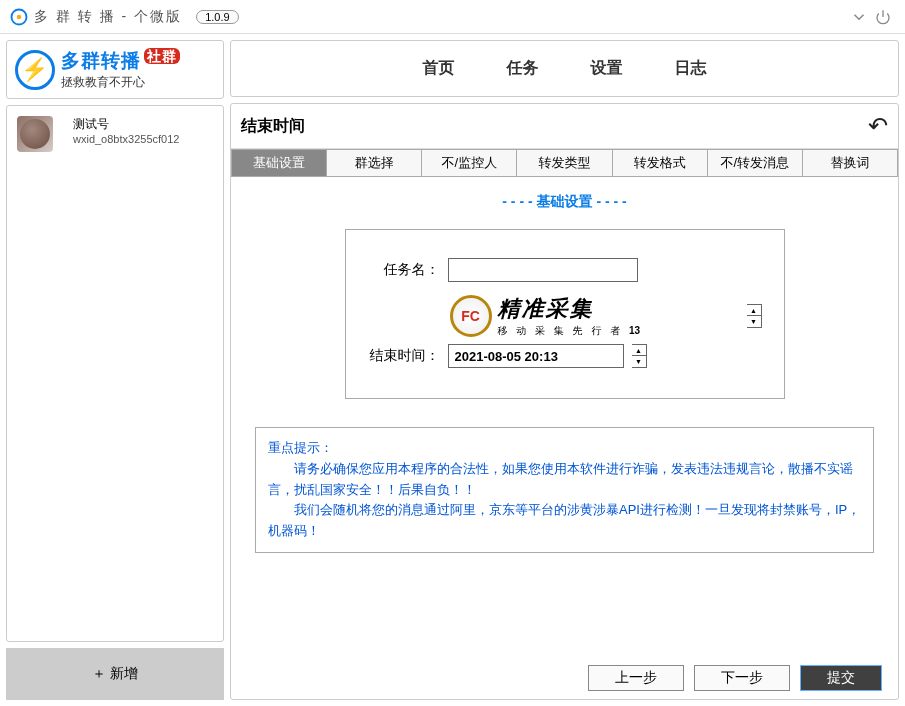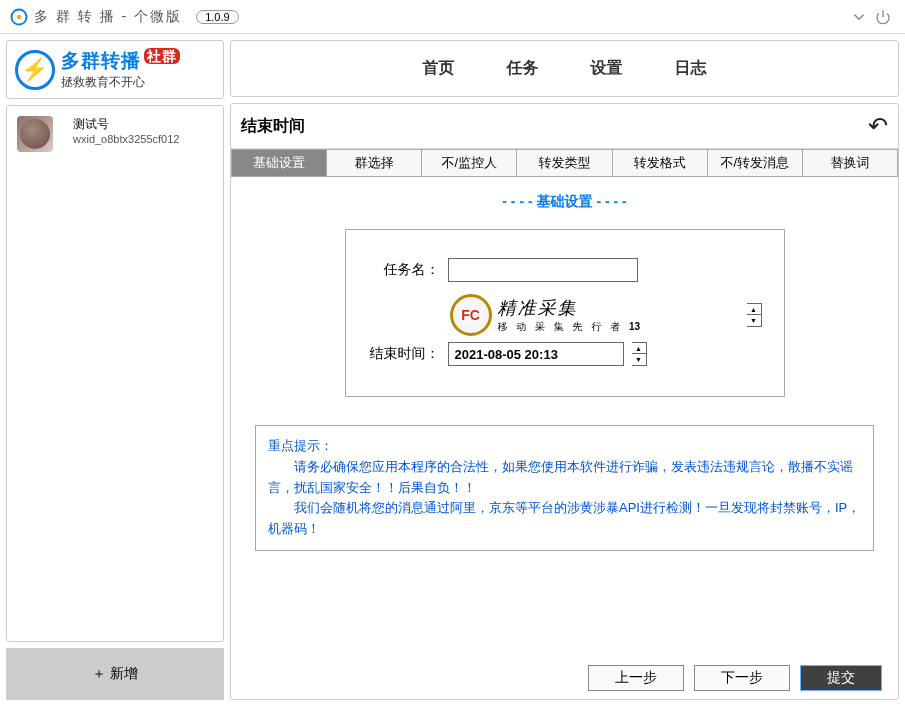--- a/index.html
+++ b/index.html
@@ -47,21 +47,21 @@
 .form-box { margin: 18px auto 0; width: 440px; border: 1px solid #aaa; padding: 28px 22px 18px; }
 .form-row { display: flex; align-items: center; gap: 8px; margin-bottom: 12px; font-size: 14px; }
 .form-row label { width: 72px; text-align: right; }
 .form-row input[type=text] { border: 1px solid #666; height: 24px; padding: 0 6px; font-size: 13px; }
 .spinner { display: flex; flex-direction: column; border: 1px solid #666; border-left: none; }
 .spinner div { width: 14px; height: 11px; display: flex; align-items: center; justify-content: center; font-size: 7px; border-bottom: 1px solid #666; }
 .spinner div:last-child { border-bottom: none; }
 
 .watermark { display: flex; align-items: center; gap: 6px; margin: 4px 0 6px 82px; }
 .watermark .clock { width: 42px; height: 42px; border-radius: 50%; border: 3px solid #b8860b; background: radial-gradient(#fff,#eee); display: flex; align-items: center; justify-content: center; font-size: 14px; color: #d52b1e; font-weight: bold; }
-.watermark .wt1 { font-size: 18px; font-weight: normal; font-style: italic; letter-spacing: 2px; }
+.watermark .wt1 { font-size: 22px; font-weight: bold; font-style: italic; letter-spacing: 2px; }
 .watermark .wt2 { font-size: 10px; letter-spacing: 3px; }
 
 .notice { margin: 28px 24px 0; border: 1px solid #aaa; padding: 10px 12px; font-size: 13px; }
 .notice .nt { color: #0055d4; line-height: 1.6; }
 
 .footer { position: absolute; left: 18px; right: 0; bottom: 0; display: flex; justify-content: flex-end; gap: 10px; padding: 8px 16px; }
 .footer button { padding: 3px 26px; font-size: 14px; border: 1px solid #888; background: #fafafa; }
 .footer button.primary { background: #404040; color: #fff; border-color: #64b1ff; }
 </style>
 </head>

